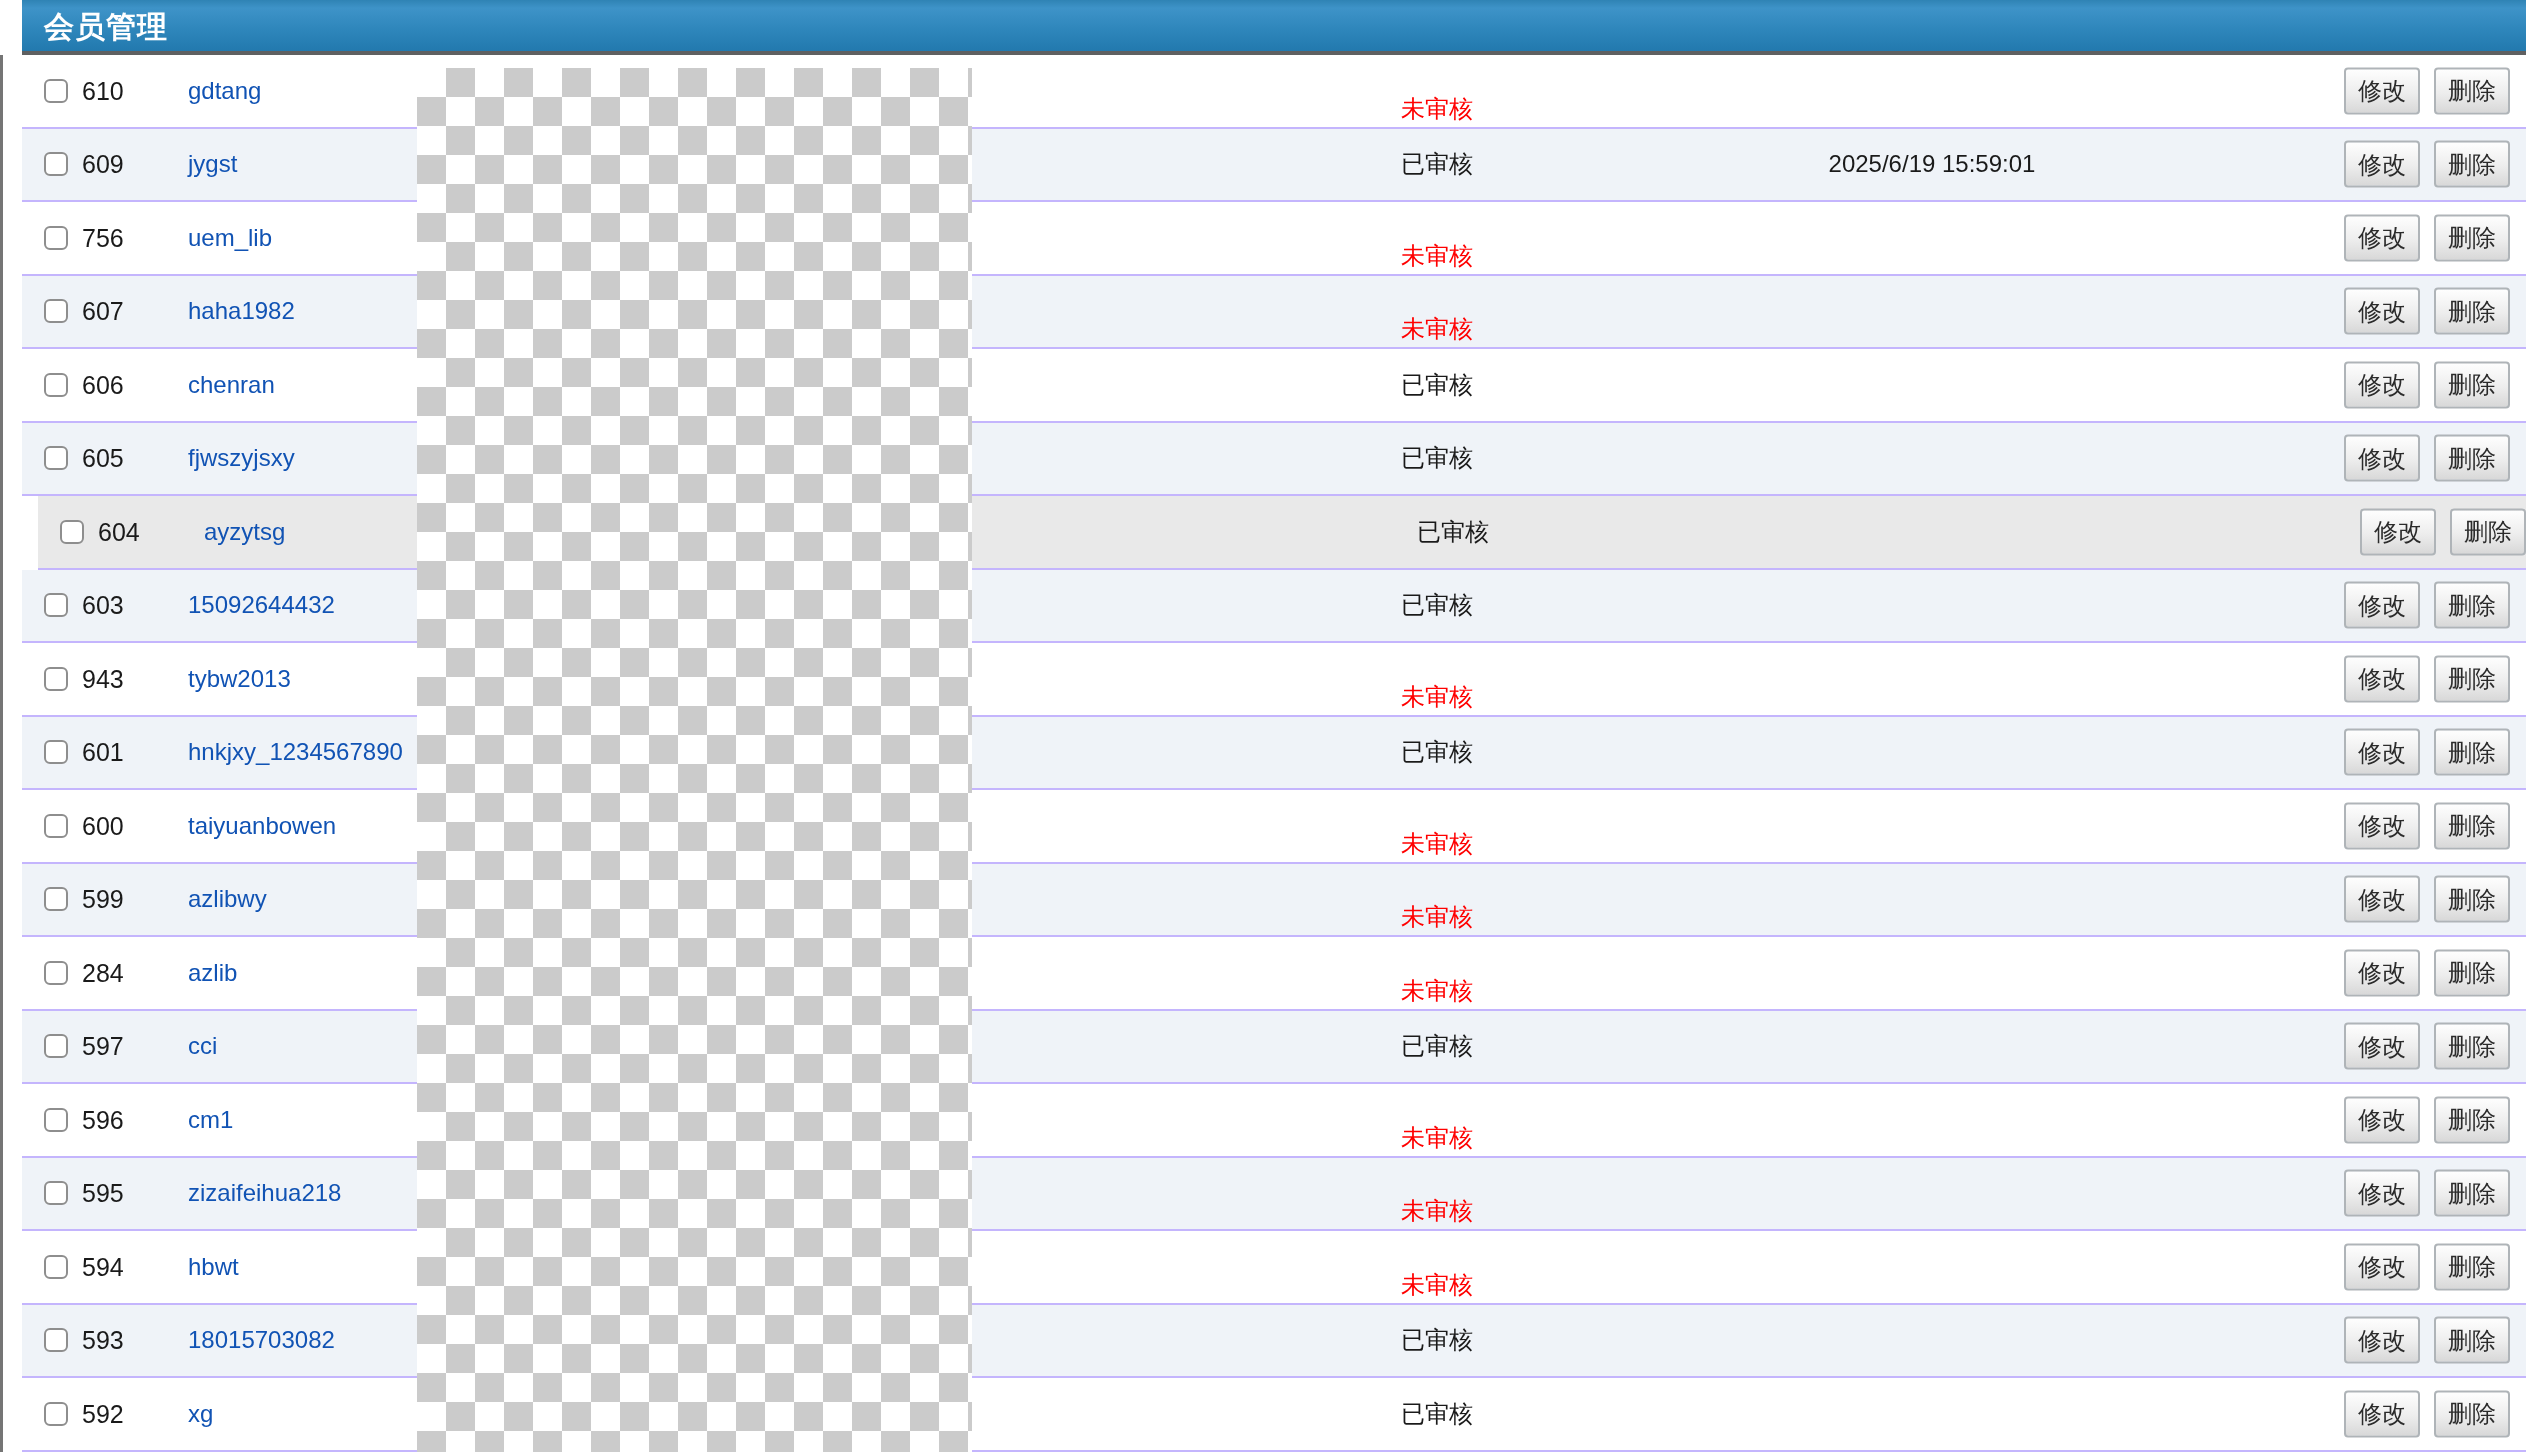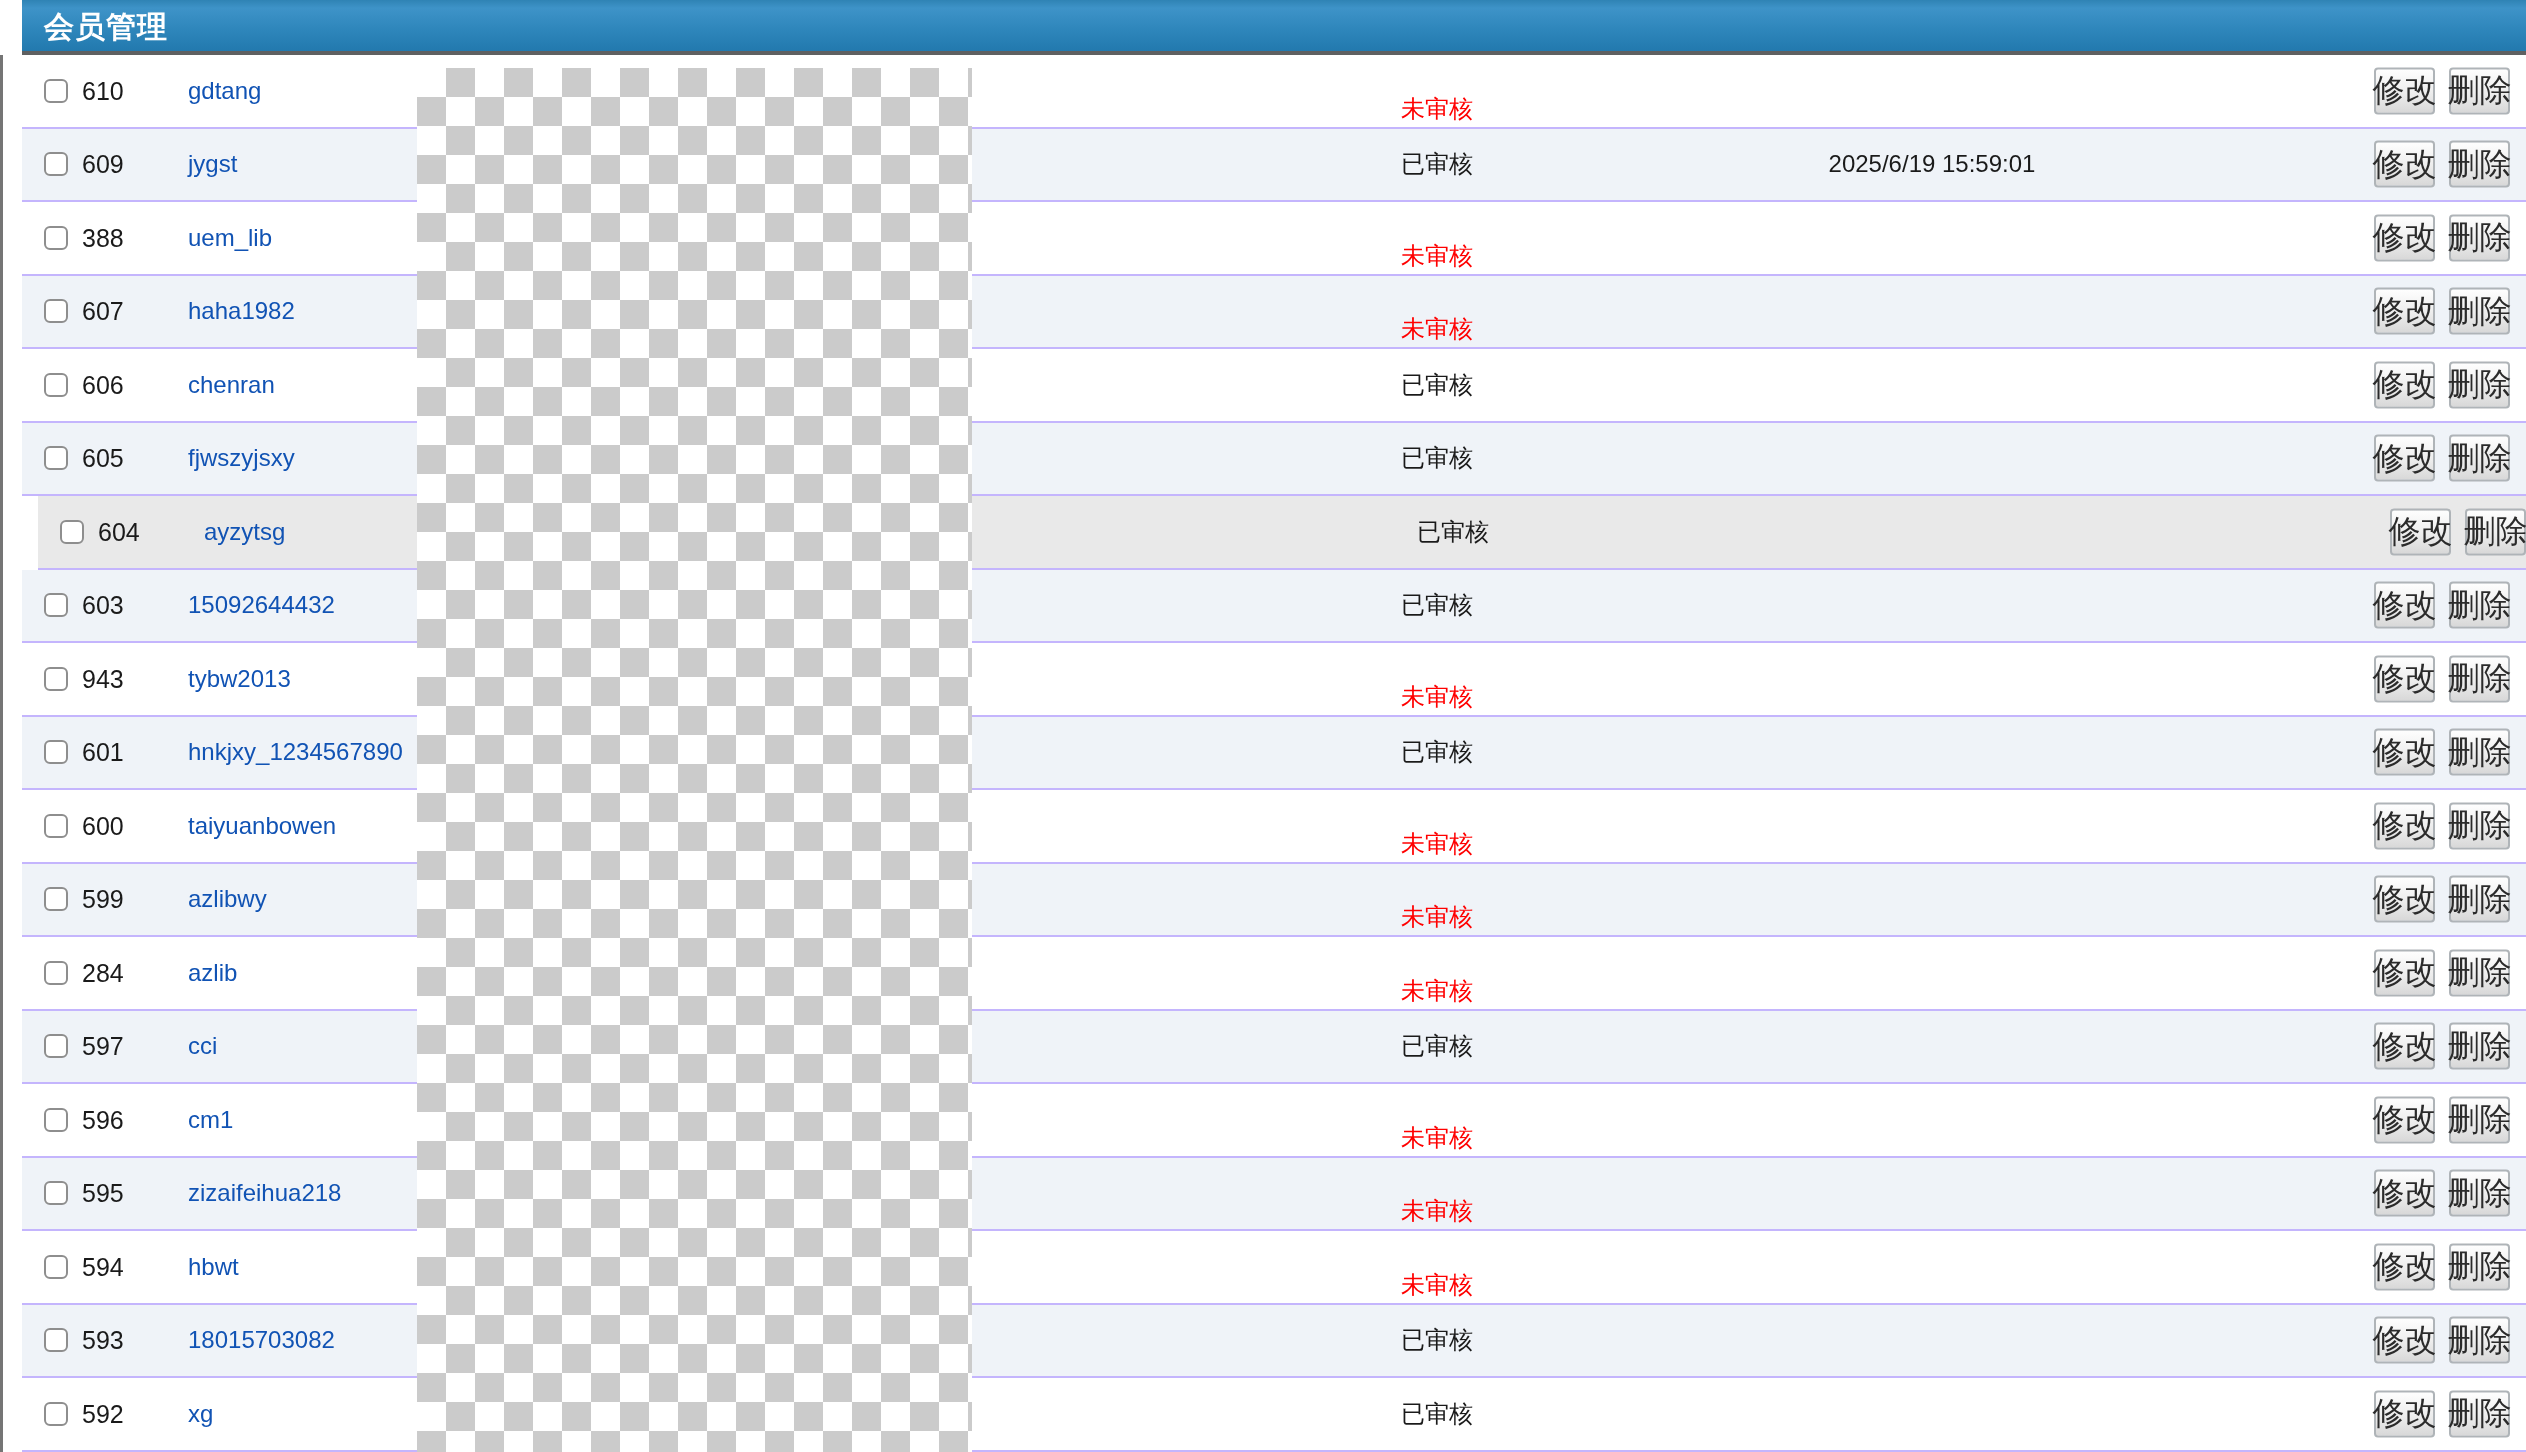--- a/index.html
+++ b/index.html
@@ -37,24 +37,24 @@
     margin:0;cursor:pointer;
   }
   .mid{left:60px;width:84px;font-size:25px;color:#1a1a1a;}
   .uname{left:166px;font-size:24px;color:#1153b4;text-decoration:none;cursor:pointer;}
   .status{left:1320px;width:190px;text-align:center;font-size:24px;}
   .status.approved{color:#1a1a1a;}
   .status.pending{color:#ff0000;margin-top:18px;}
   .time{left:1780px;width:260px;text-align:center;font-size:24px;color:#1a1a1a;}
   .btns{right:38px;display:flex;gap:14px;}
   .btn{
-    width:61px;height:47px;box-sizing:border-box;
+    width:76px;height:47px;box-sizing:border-box;
     border:2px solid #afb4b8;border-radius:4px;
     background:linear-gradient(180deg,#fefefe 0%,#ededed 55%,#d8d8d8 100%);
-    color:#2b2b2b;font-size:32px;font-family:inherit;
+    color:#2b2b2b;font-size:24px;font-family:inherit;
     display:flex;align-items:center;justify-content:center;
     padding:0;cursor:pointer;
   }
 
   
   .checker{
     position:absolute;left:417px;top:68px;width:555px;height:1384px;z-index:10;
     background-color:#ffffff;
     background-image:repeating-conic-gradient(#cbcbcb 0% 25%,#ffffff 0% 50%);
     background-size:58px 58px;
@@ -90,21 +90,21 @@
     <a class="cell uname">jygst</a>
     <div class="cell status approved">已审核</div>
     <div class="cell time">2025/6/19 15:59:01</div>
     <div class="cell btns">
       <button class="btn">修改</button>
       <button class="btn">删除</button>
     </div>
   </div>
       <div class="row">
     <input type="checkbox" class="cell chk" style="">
-    <div class="cell mid">388</div>
+    <div class="cell mid">756</div>
     <a class="cell uname">uem_lib</a>
     <div class="cell status pending">未审核</div>
     <div class="cell time"></div>
     <div class="cell btns">
       <button class="btn">修改</button>
       <button class="btn">删除</button>
     </div>
   </div>
       <div class="row shaded">
     <input type="checkbox" class="cell chk" style="">

